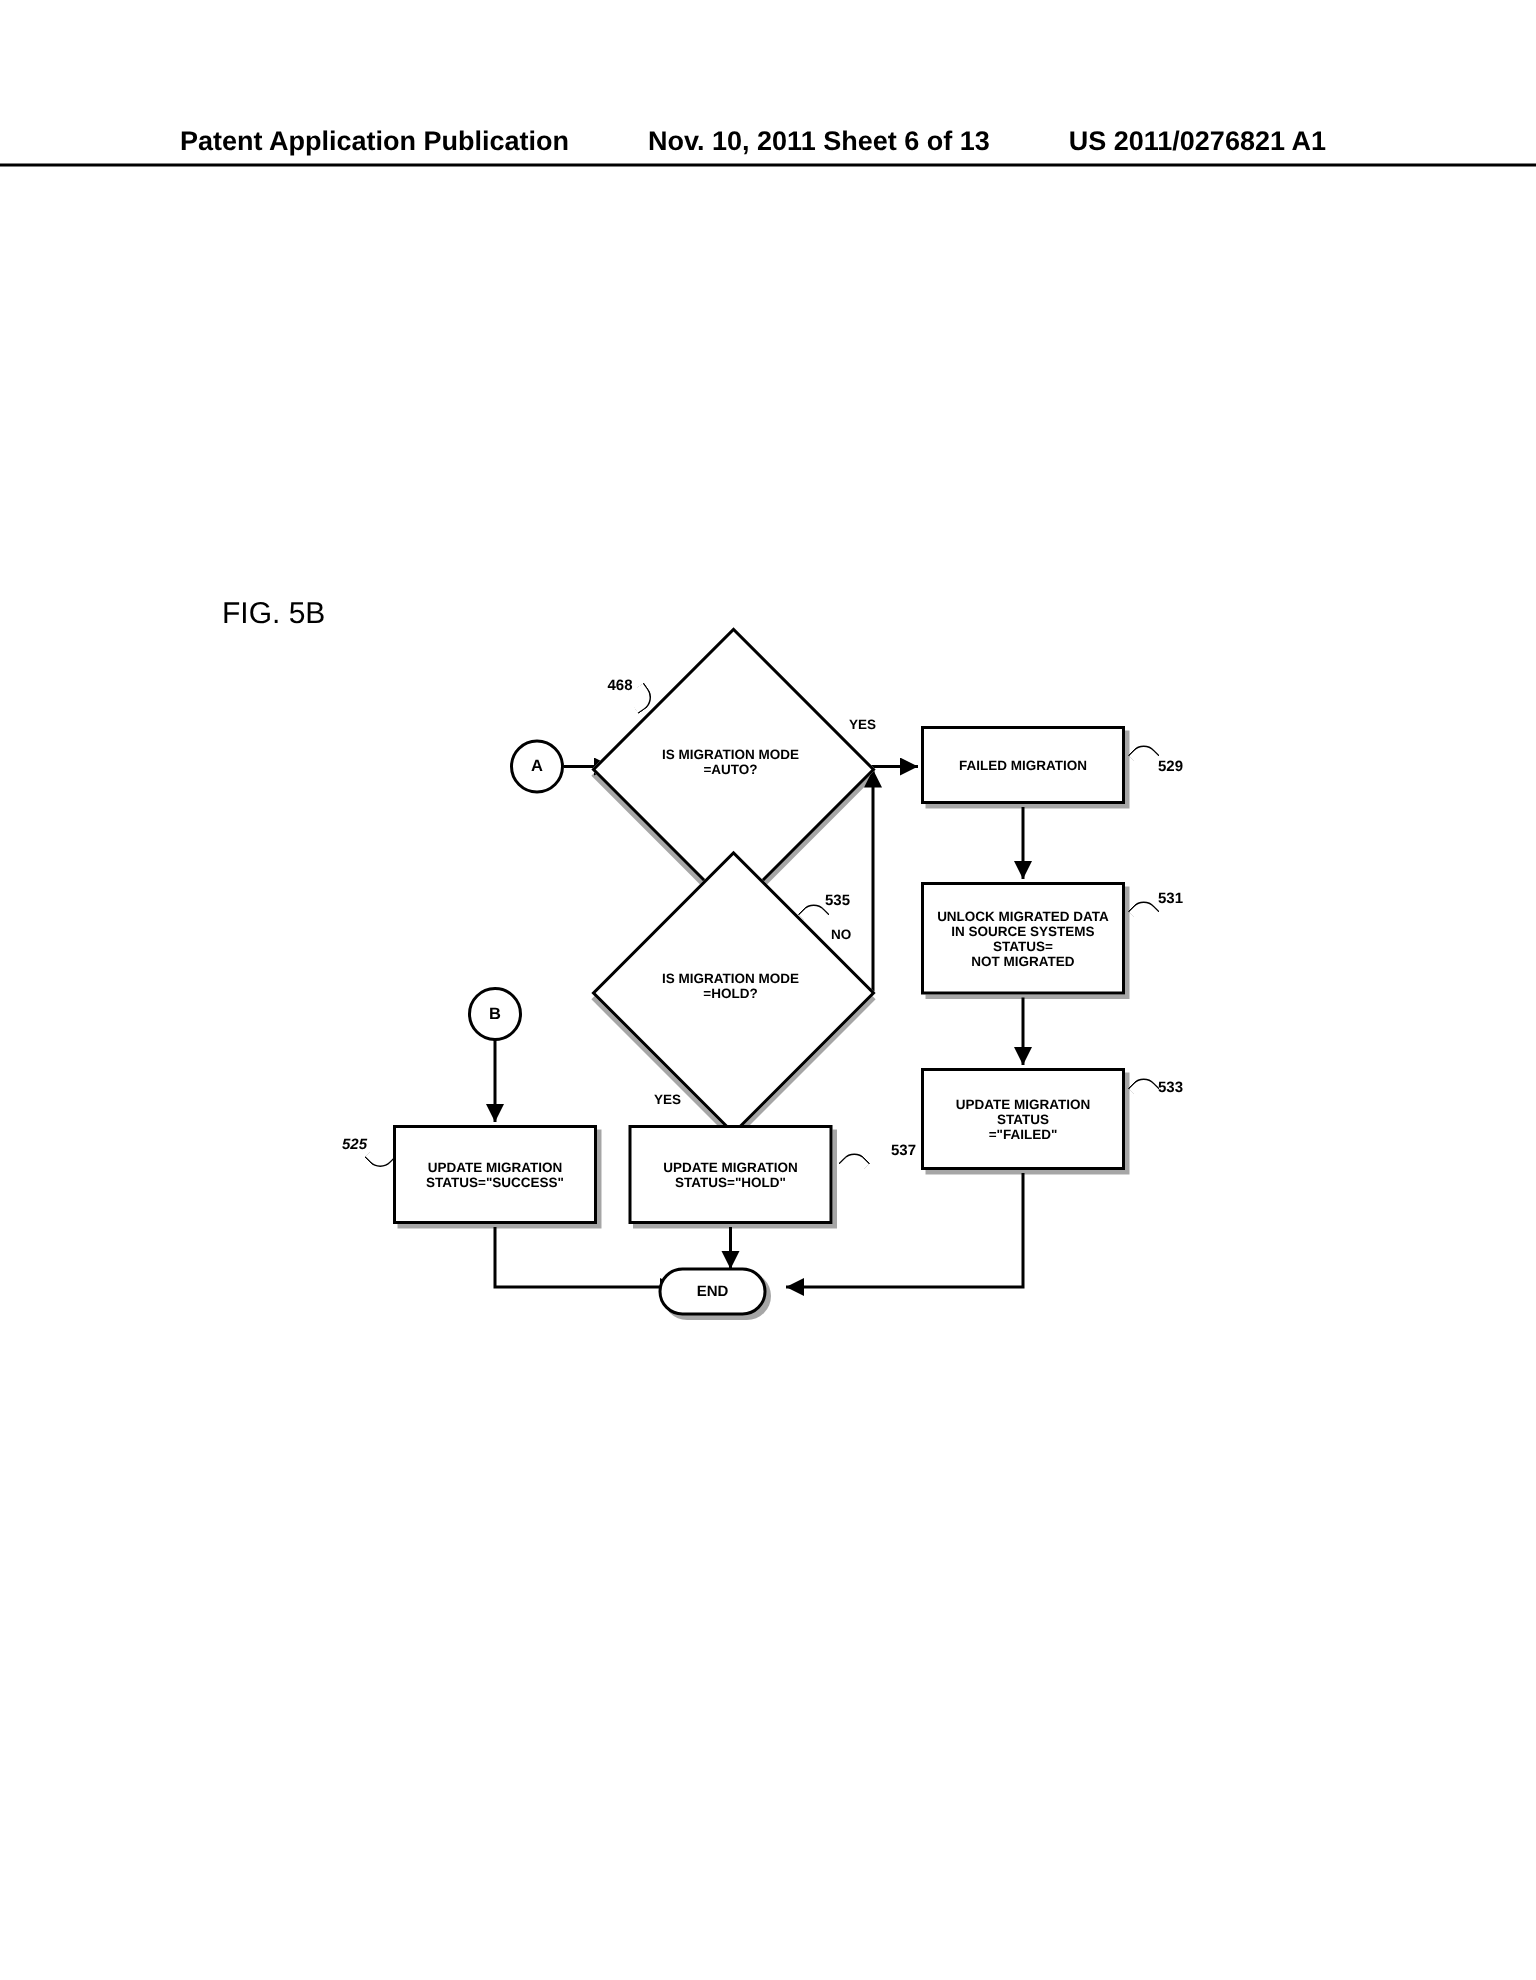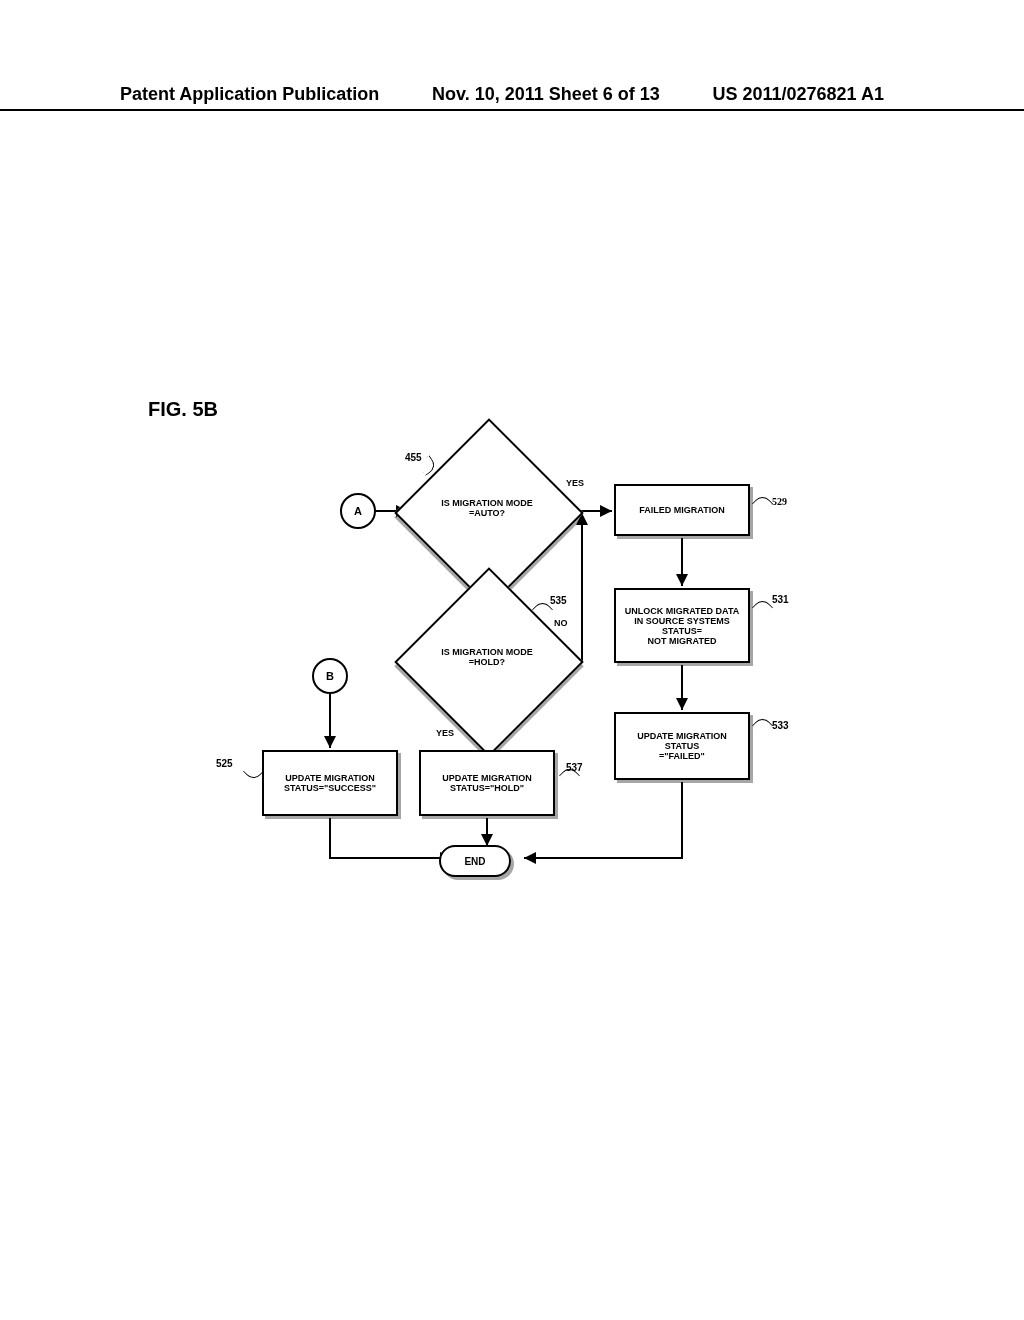--- a/index.html
+++ b/index.html
@@ -24,21 +24,21 @@
     justify-content: space-between;
     font-size: 18px;
     font-weight: bold;
     padding: 0 140px 0 120px;
   }
   .fig-label {
     position: absolute;
     top: 398px;
     left: 148px;
     font-size: 20px;
-    font-weight: bold;
+    font-weight: normal;
   }
   .diagram {
     position: absolute;
     top: 440px;
     left: 210px;
     width: 620px;
     height: 470px;
   }
   .connector-circle {
     position: absolute;
@@ -168,30 +168,30 @@
     <polyline points="472,342 472,418 314,418" fill="none" stroke="#000" stroke-width="2" marker-end="url(#ah)"></polyline>
   </svg>
 
   <div class="connector-circle" style="top:53px; left:130px;">
     <span>A</span>
   </div>
 
   <div class="diamond" style="top:6px; left:212px;"></div>
   <div class="diamond-text" style="top:58px; left:218px; width:118px;">IS MIGRATION MODE
 =AUTO?</div>
-  <div class="ref-num" style="top:12px; left:195px;">455</div>
+  <div class="ref-num" style="top:12px; left:195px;">468</div>
   <div class="hook" style="top:18px; left:210px; transform:rotate(235deg);"></div>
 
   <div class="edge-label" style="top:38px; left:356px;">YES</div>
   <div class="edge-label" style="top:146px; left:284px;">NO</div>
 
   <div class="box" style="top:44px; left:404px; width:136px; height:52px;">
     <span>FAILED MIGRATION</span>
   </div>
-  <div class="ref-num" style="top:56px; left:562px;font-family:Liberation Serif, serif;">529</div>
+  <div class="ref-num" style="top:66px; left:562px;">529</div>
   <div class="hook" style="top:56px; left:545px; transform:rotate(135deg);"></div>
 
   <div class="diamond" style="top:155px; left:212px;"></div>
   <div class="diamond-text" style="top:207px; left:218px; width:118px;">IS MIGRATION MODE
 =HOLD?</div>
   <div class="ref-num" style="top:155px; left:340px;">535</div>
   <div class="hook" style="top:162px; left:325px; transform:rotate(135deg);"></div>
 
   <div class="edge-label" style="top:178px; left:344px;">NO</div>
   <div class="edge-label" style="top:288px; left:226px;">YES</div>
@@ -214,27 +214,27 @@
   <div class="hook" style="top:278px; left:545px; transform:rotate(135deg);"></div>
 
   <div class="connector-circle" style="top:218px; left:102px;">
     <span>B</span>
   </div>
 
   <div class="box" style="top:310px; left:52px; width:136px; height:66px;">
     <span style="white-space:pre-line;">UPDATE MIGRATION
 STATUS="SUCCESS"</span>
   </div>
-  <div class="ref-num" style="top:318px; left:6px;">525</div>
+  <div class="ref-num" style="top:318px; left:18px;font-style:italic;">525</div>
   <div class="hook" style="top:324px; left:36px; transform:rotate(315deg);"></div>
 
   <div class="box" style="top:310px; left:209px; width:136px; height:66px;">
     <span style="white-space:pre-line;">UPDATE MIGRATION
 STATUS="HOLD"</span>
   </div>
-  <div class="ref-num" style="top:322px; left:356px;">537</div>
+  <div class="ref-num" style="top:322px; left:384px;">537</div>
   <div class="hook" style="top:328px; left:352px; transform:rotate(135deg);"></div>
 
   <div class="terminator" style="top:405px; left:229px; width:68px; height:28px;">
     <span>END</span>
   </div>
 
 </div>
 
 </body></html>

